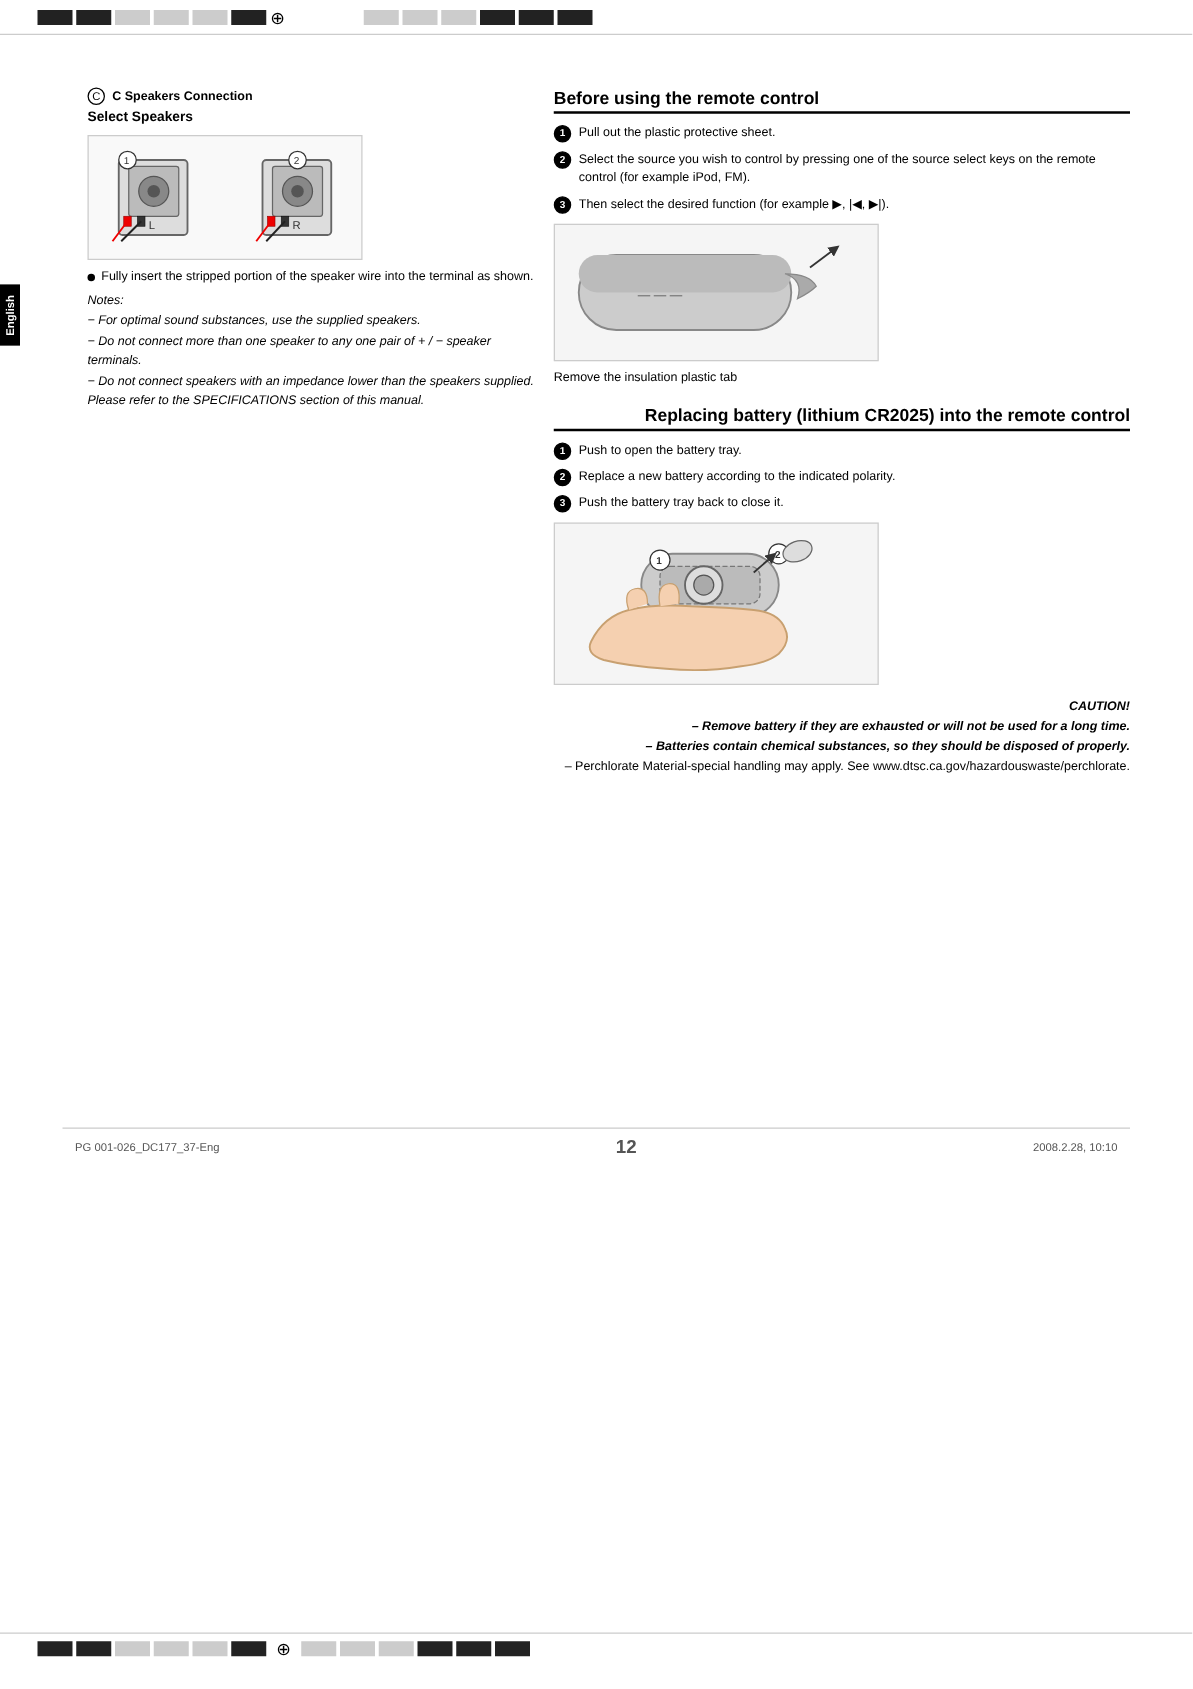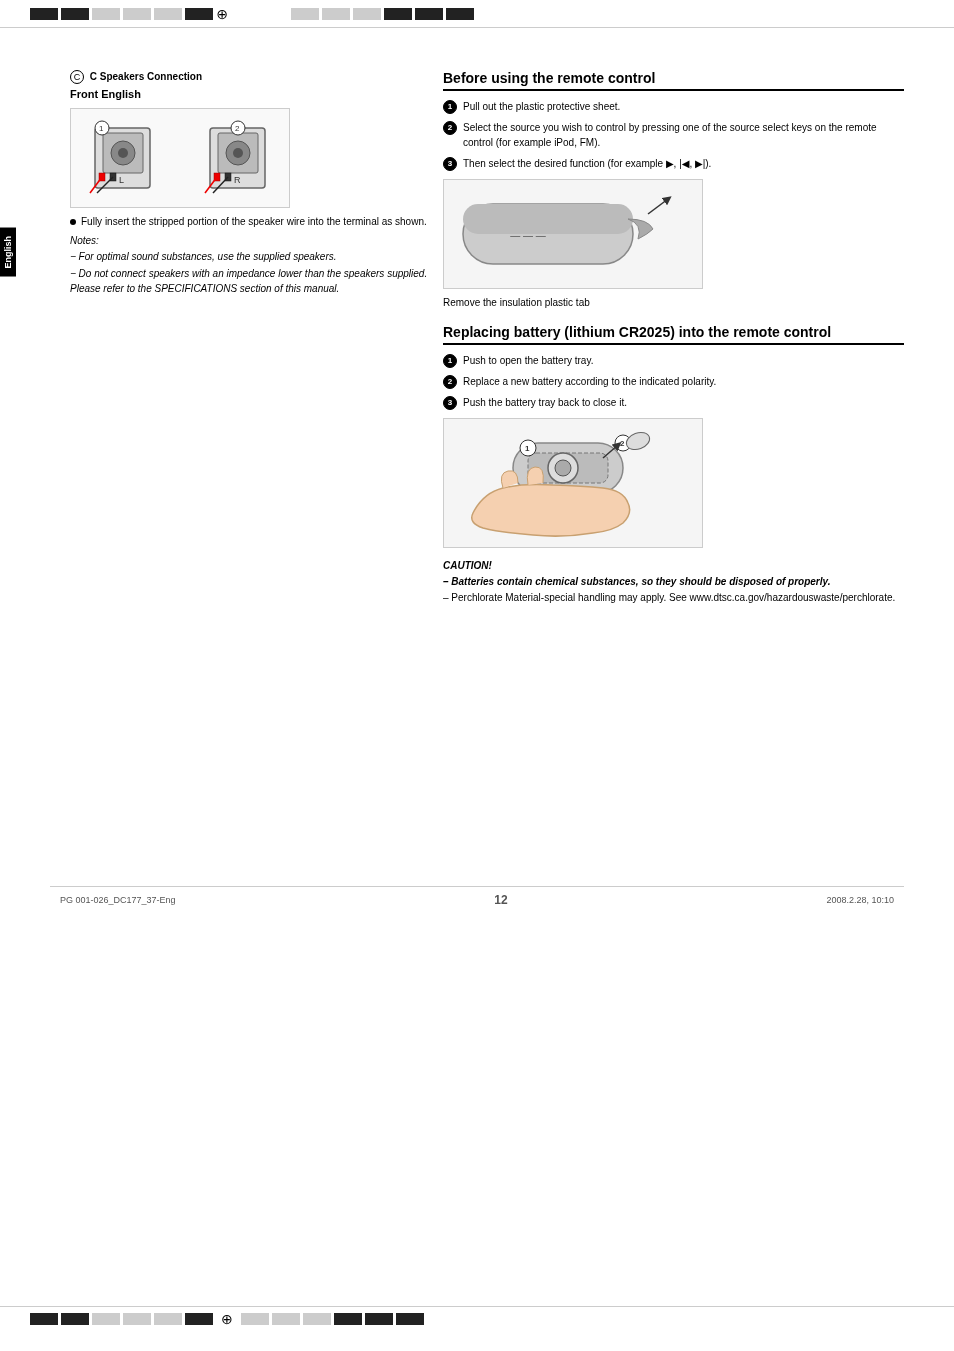--- a/index.html
+++ b/index.html
@@ -225,20 +225,21 @@
     }
 
     .image-caption {
       font-size: 10px;
       margin-bottom: 12px;
     }
 
     
     .battery-section {
       margin-top: 16px;
+      text-align: right;
     }
 
     .battery-image {
       width: 260px;
       height: 130px;
       border: 1px solid #ccc;
       margin: 8px 0;
       background: #f5f5f5;
       position: relative;
       display: flex;
@@ -254,21 +255,21 @@
     .caution-title {
       font-weight: bold;
       font-style: italic;
     }
     .caution-item {
       font-style: italic;
       font-weight: bold;
     }
 
     .page-number {
-      font-size: 12px;
+      font-size: 15px;
       font-weight: bold;
     }
 
     
     .reg-mark {
       display: inline-flex;
       align-items: center;
       justify-content: center;
       width: 18px;
       height: 18px;
@@ -314,21 +315,21 @@
 
   <div class="columns">
 
     <div class="col-left">
 
       <div class="section-label">
         <span class="circled">C</span>
         <strong>C  Speakers Connection</strong>
       </div>
 
-      <div class="subsection-title">Front English</div>
+      <div class="subsection-title">Select Speakers</div>
 
 
       <div class="speaker-image">
         <svg class="speaker-svg" viewBox="0 0 210 90">
 
           <rect x="20" y="15" width="55" height="60" rx="3" fill="#ddd" stroke="#666" stroke-width="1.5"></rect>
           <rect x="28" y="20" width="40" height="40" rx="2" fill="#bbb" stroke="#666" stroke-width="1"></rect>
           <circle cx="48" cy="40" r="12" fill="#888" stroke="#555" stroke-width="1"></circle>
           <circle cx="48" cy="40" r="5" fill="#555"></circle>
 
@@ -360,20 +361,21 @@
       </div>
 
       <div class="bullet-item">
         <div class="bullet-dot"></div>
         <span>Fully insert the stripped portion of the speaker wire into the terminal as shown.</span>
       </div>
 
       <div class="notes-section">
         <div class="notes-title italic">Notes:</div>
         <div class="note-item italic">− For optimal sound substances, use the supplied speakers.</div>
+        <div class="note-item italic">− Do not connect more than one speaker to any one pair of + / − speaker terminals.</div>
         <div class="note-item italic">− Do not connect speakers with an impedance lower than the speakers supplied. Please refer to the SPECIFICATIONS section of this manual.</div>
       </div>
     </div>
 
     <div class="col-right">
 
       <div class="right-section-title with-line">Before using the remote control</div>
 
       <div class="numbered-item">
         <div class="num-circle filled">1</div>
@@ -458,20 +460,21 @@
             <defs>
               <marker id="arrow2" markerWidth="6" markerHeight="6" refX="3" refY="3" orient="auto">
                 <path d="M0,0 L6,3 L0,6 Z" fill="#333"></path>
               </marker>
             </defs>
           </svg>
         </div>
 
         <div class="caution-section">
           <div class="caution-title">CAUTION!</div>
+          <div class="caution-item">– Remove battery if they are exhausted or will not be used for a long time.</div>
           <div class="caution-item">– Batteries contain chemical substances, so they should be disposed of properly.</div>
           <div style="font-weight:normal; font-style:normal; font-size:10px; line-height:1.6;">– Perchlorate Material-special handling may apply. See www.dtsc.ca.gov/hazardouswaste/perchlorate.</div>
         </div>
       </div>
     </div>
   </div>
 
   <div style="margin-top: 280px; display: flex; justify-content: space-between; align-items: center; padding: 0 10px; font-size: 9px; color: #555; border-top: 1px solid #ccc; padding-top: 6px;">
     <span>PG 001-026_DC177_37-Eng</span>
     <span class="page-number bold">12</span>

